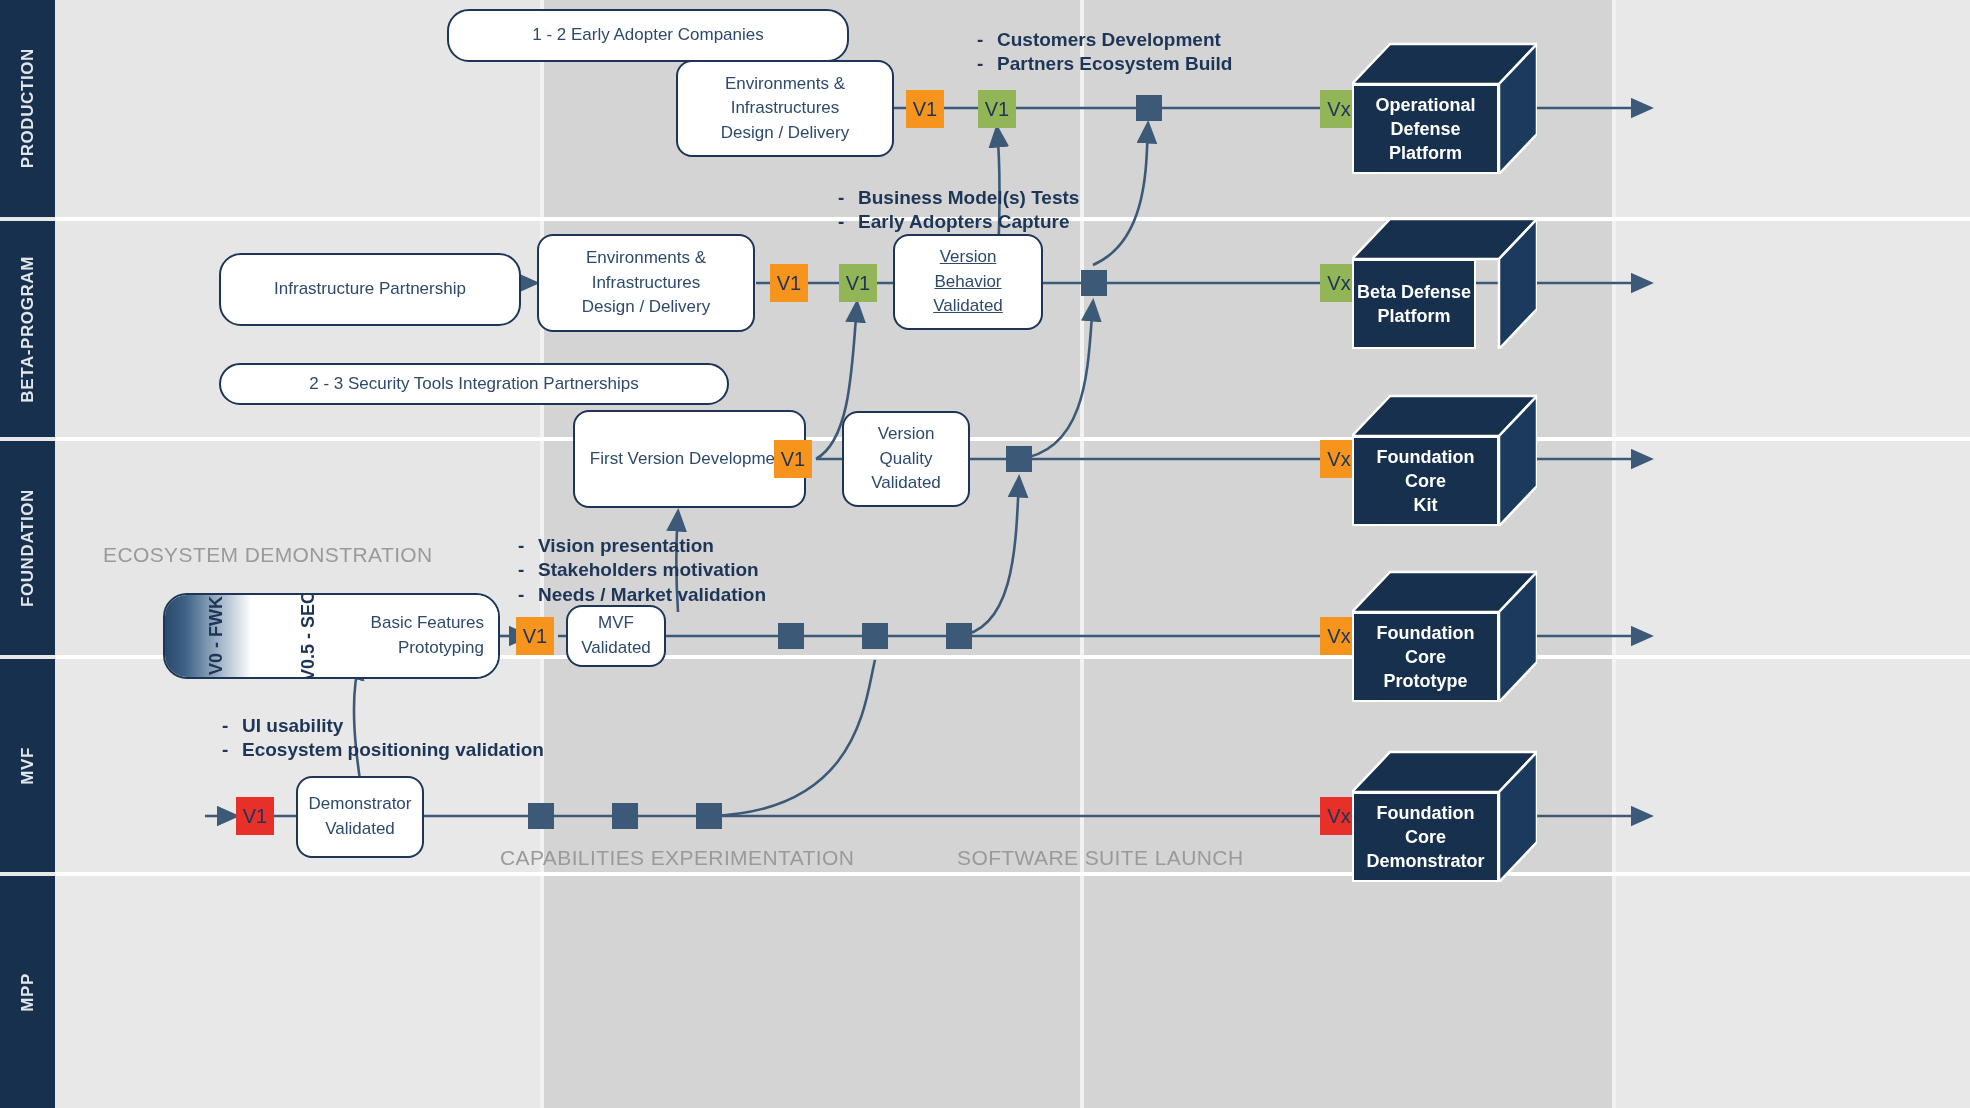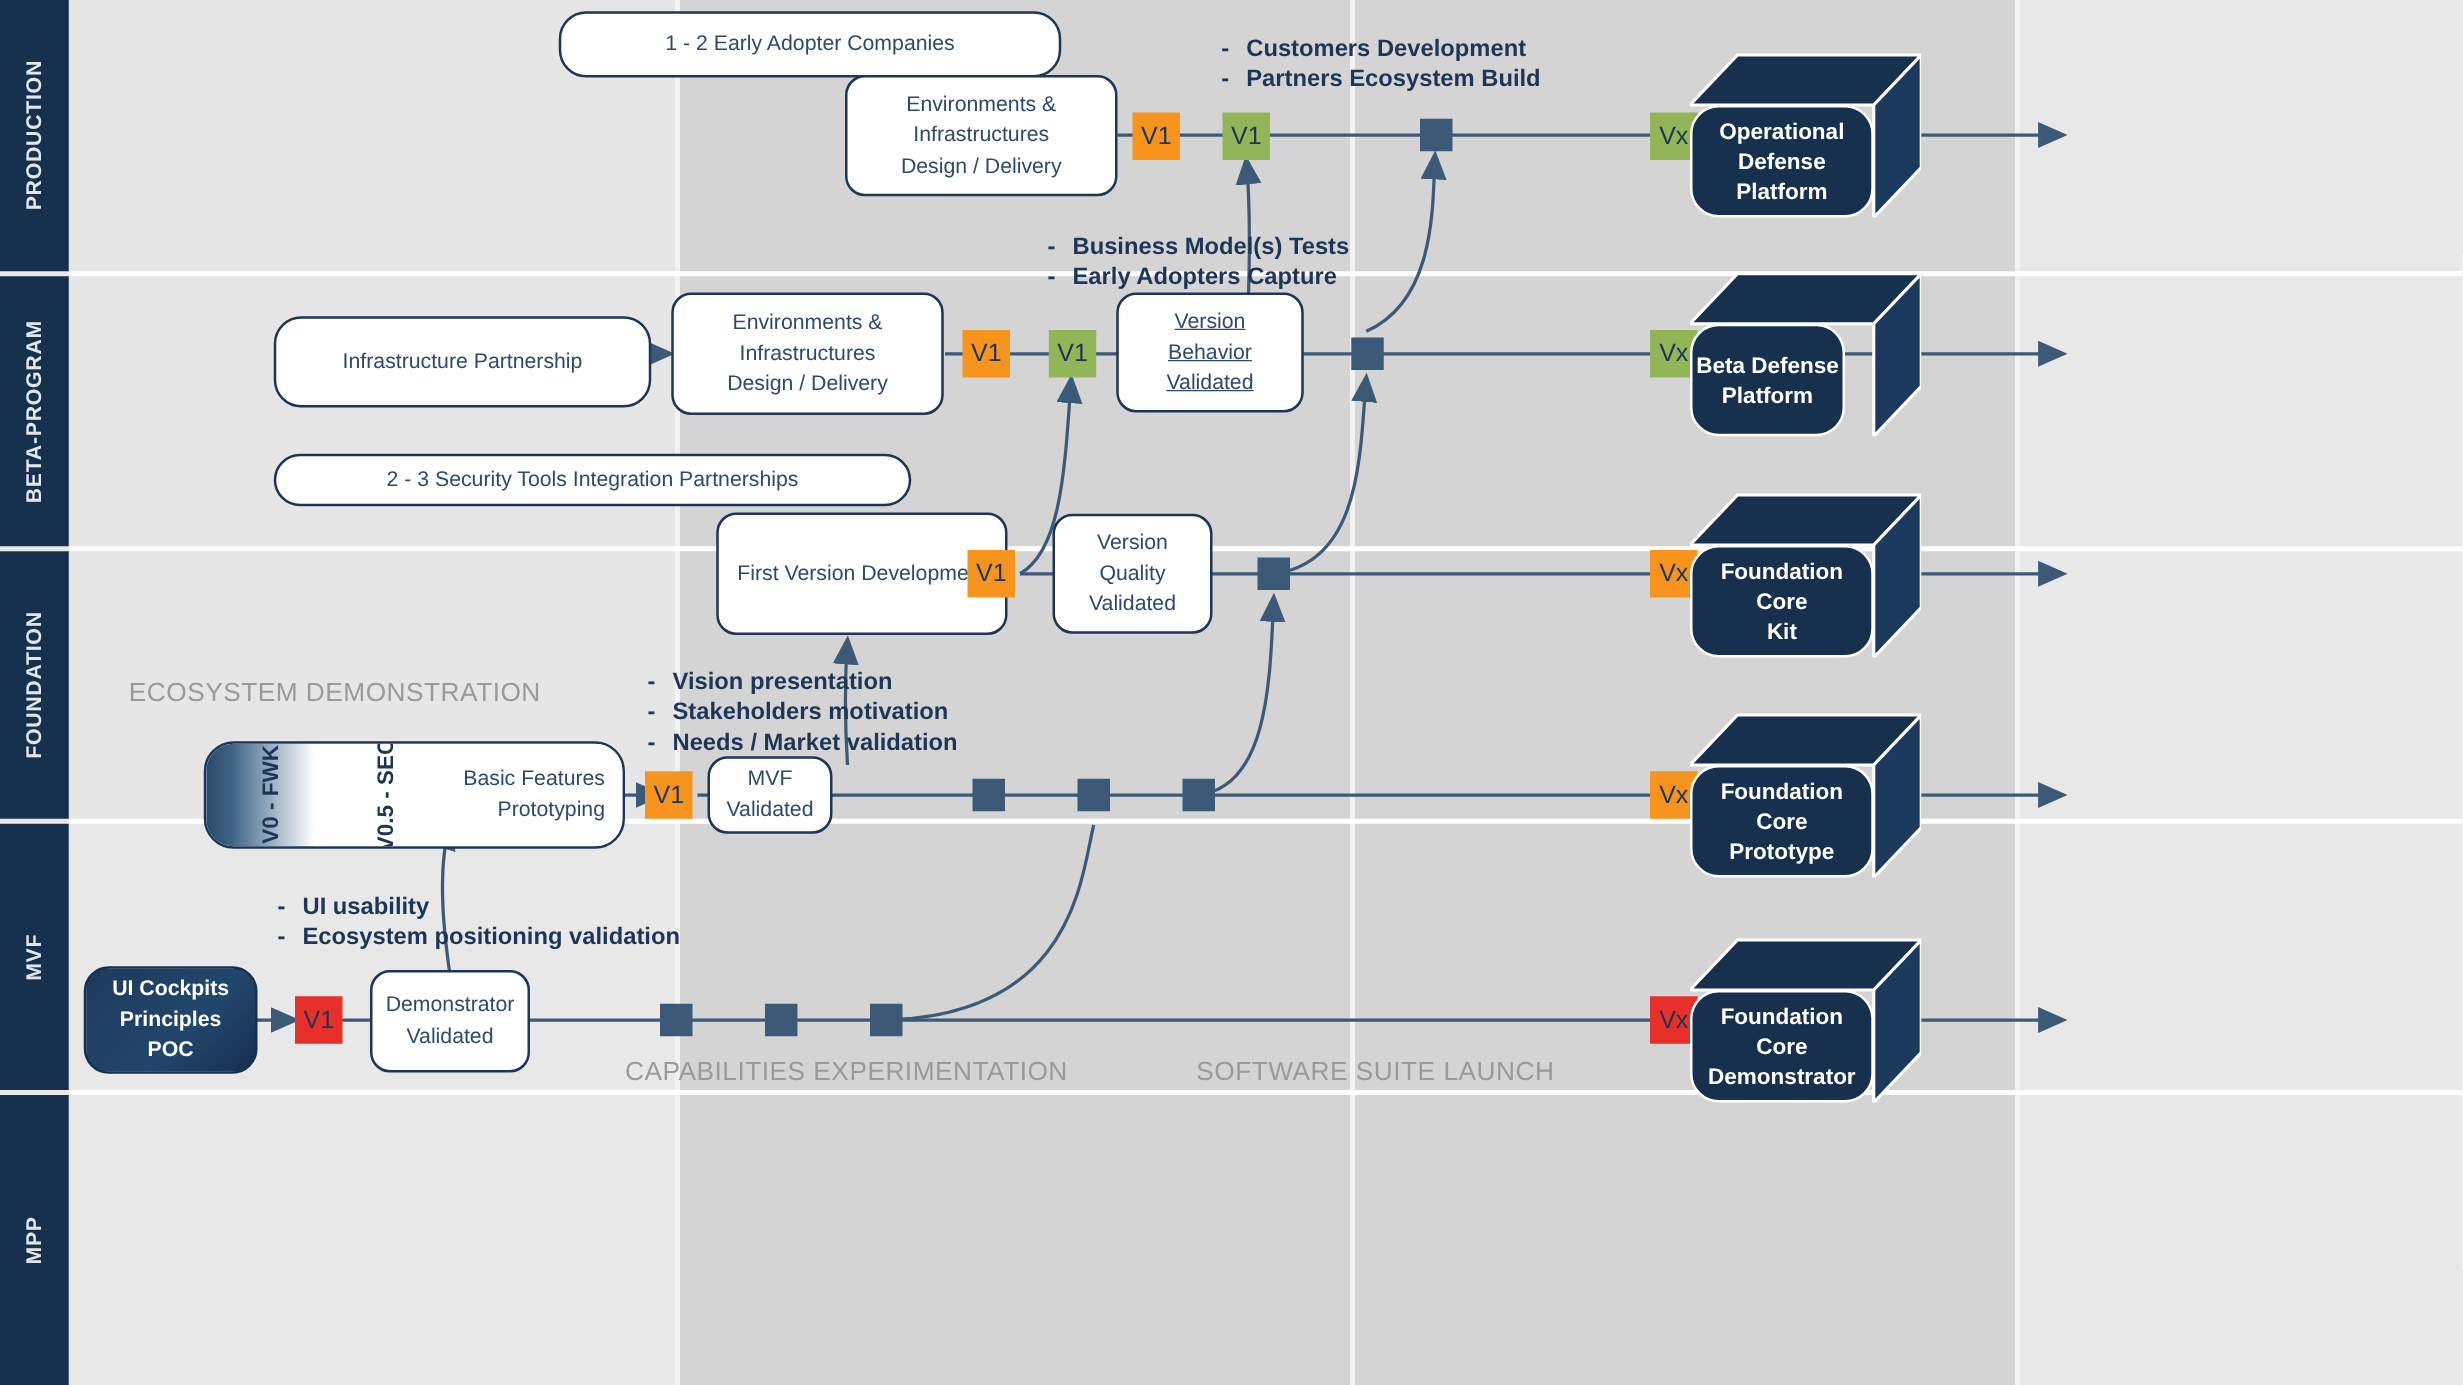--- a/index.html
+++ b/index.html
@@ -94,21 +94,21 @@
     box-sizing:border-box;
   }
 
   
   .block3d{position:absolute;}
   .block3d .face{
     position:absolute;left:0;bottom:0;
     background:#16304e;
     display:flex;align-items:center;justify-content:center;
     text-align:center;color:#ffffff;font-weight:bold;font-size:18px;
-    line-height:1.35;box-sizing:border-box;border-radius:23px;
+    line-height:1.35;box-sizing:border-box;
   }
   .block3d svg{position:absolute;left:0;top:0;}
 
   
   .annot{
     position:absolute;
     color:#1d3557;
     font-size:19px;
     line-height:1.28;
     white-space:nowrap;
@@ -286,24 +286,20 @@
 Validated</span>
   </div>
   <div class="chip" style="left:1320px;top:617px;width:38px;height:38px;background:#f7941e;">
     <span>Vx</span>
   </div>
 
   <div class="annot" style="left:222px;top:714px;">
     <span class="ln"><span class="dash">-</span><span>UI usability</span></span>
     <span class="ln"><span class="dash">-</span><span>Ecosystem positioning validation</span></span>
   </div>
-  <div class="nodebox dark" style="left:67px;top:773px;width:139px;height:86px;white-space:pre-line;">
-    <span>UI Cockpits
-Principles POC</span>
-  </div>
   <div class="chip" style="left:236px;top:797px;width:38px;height:38px;background:#e8302a;">
     <span>V1</span>
   </div>
   <div class="nodebox" style="left:296px;top:776px;width:128px;height:82px;white-space:pre-line;">
     <span>Demonstrator
 Validated</span>
   </div>
   <div class="chip" style="left:1320px;top:797px;width:38px;height:38px;background:#e8302a;">
     <span>Vx</span>
   </div>

